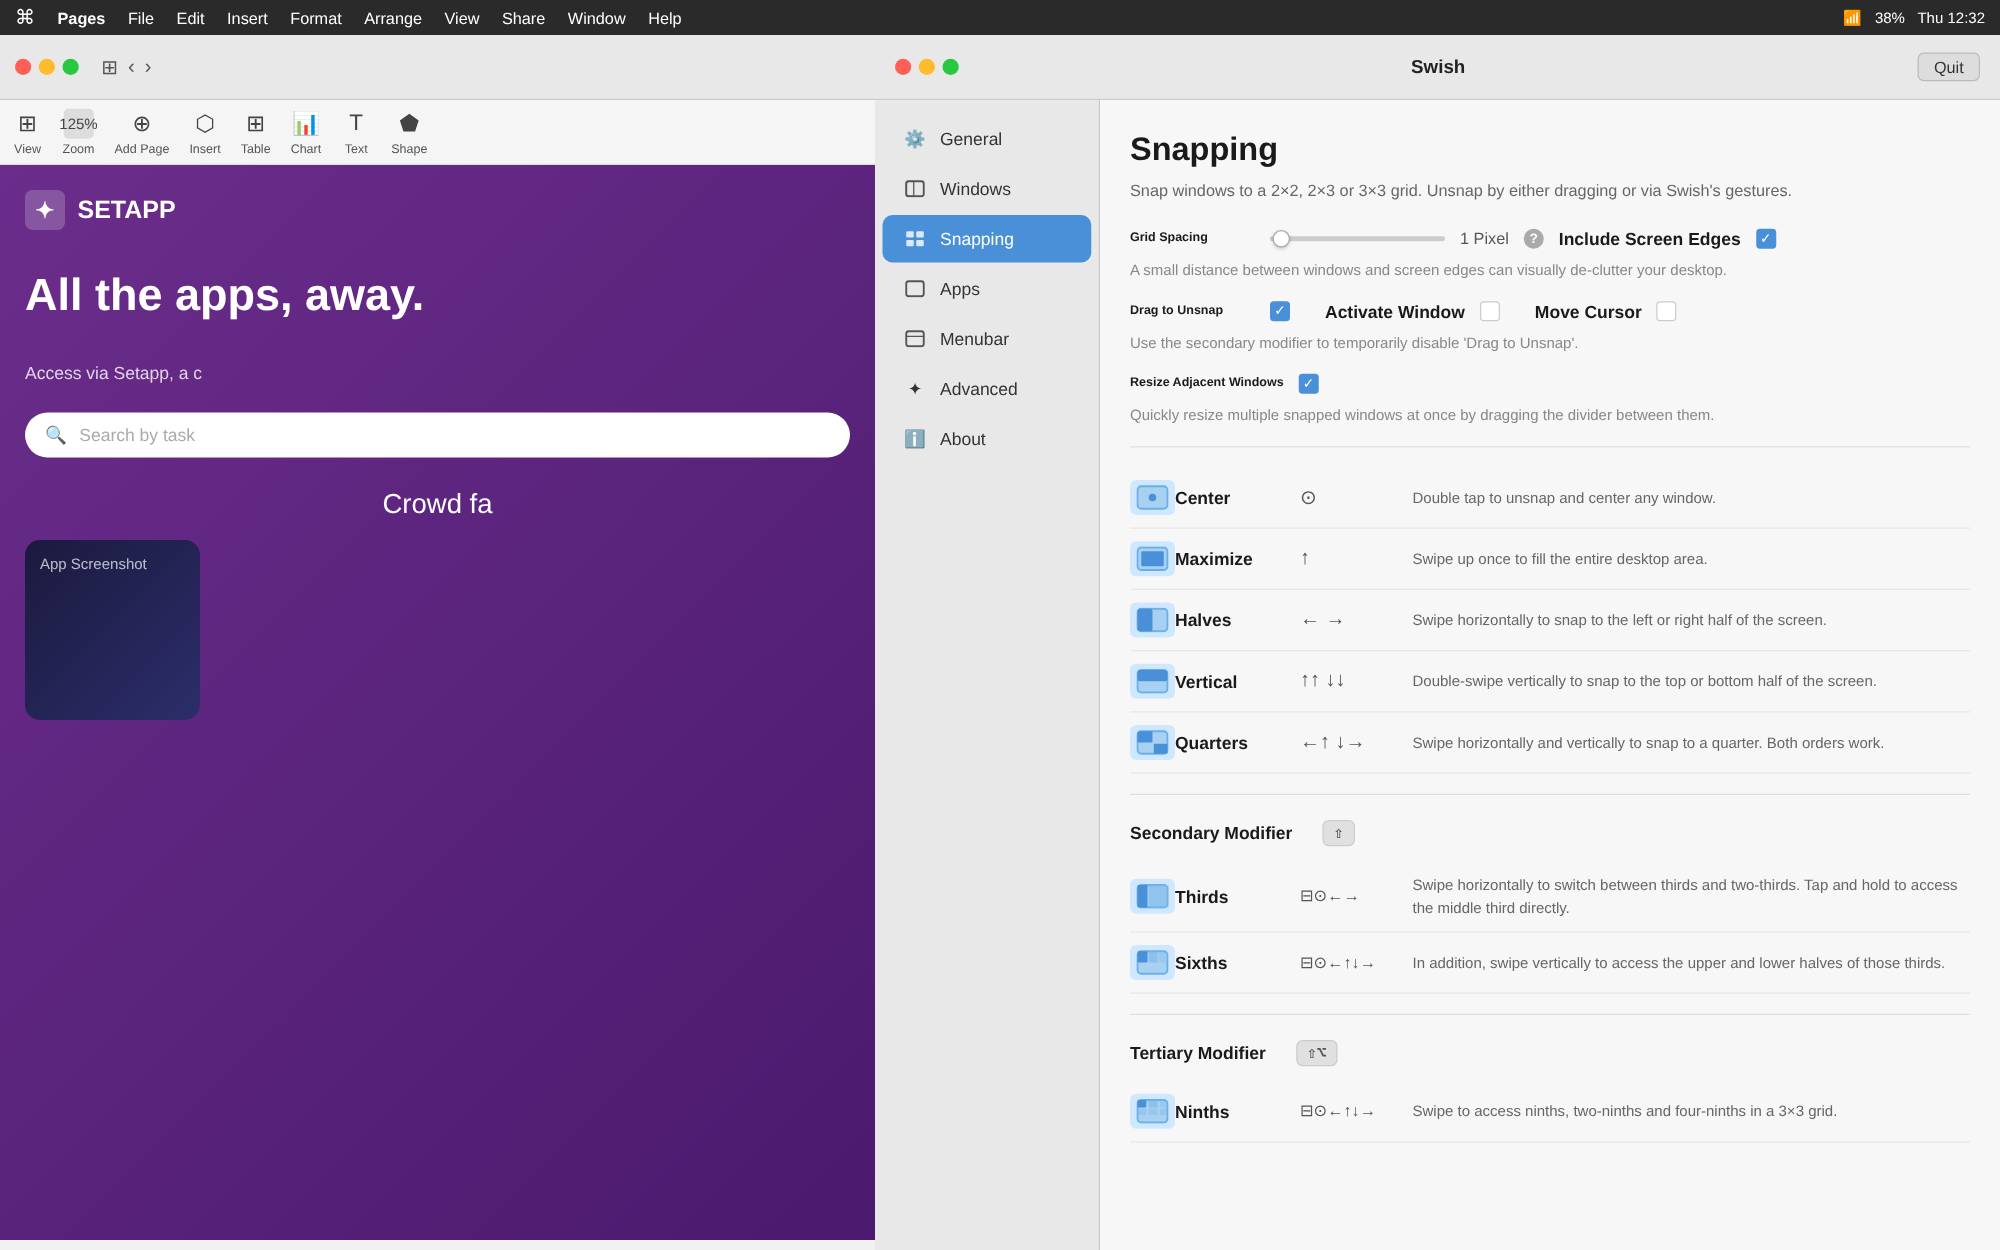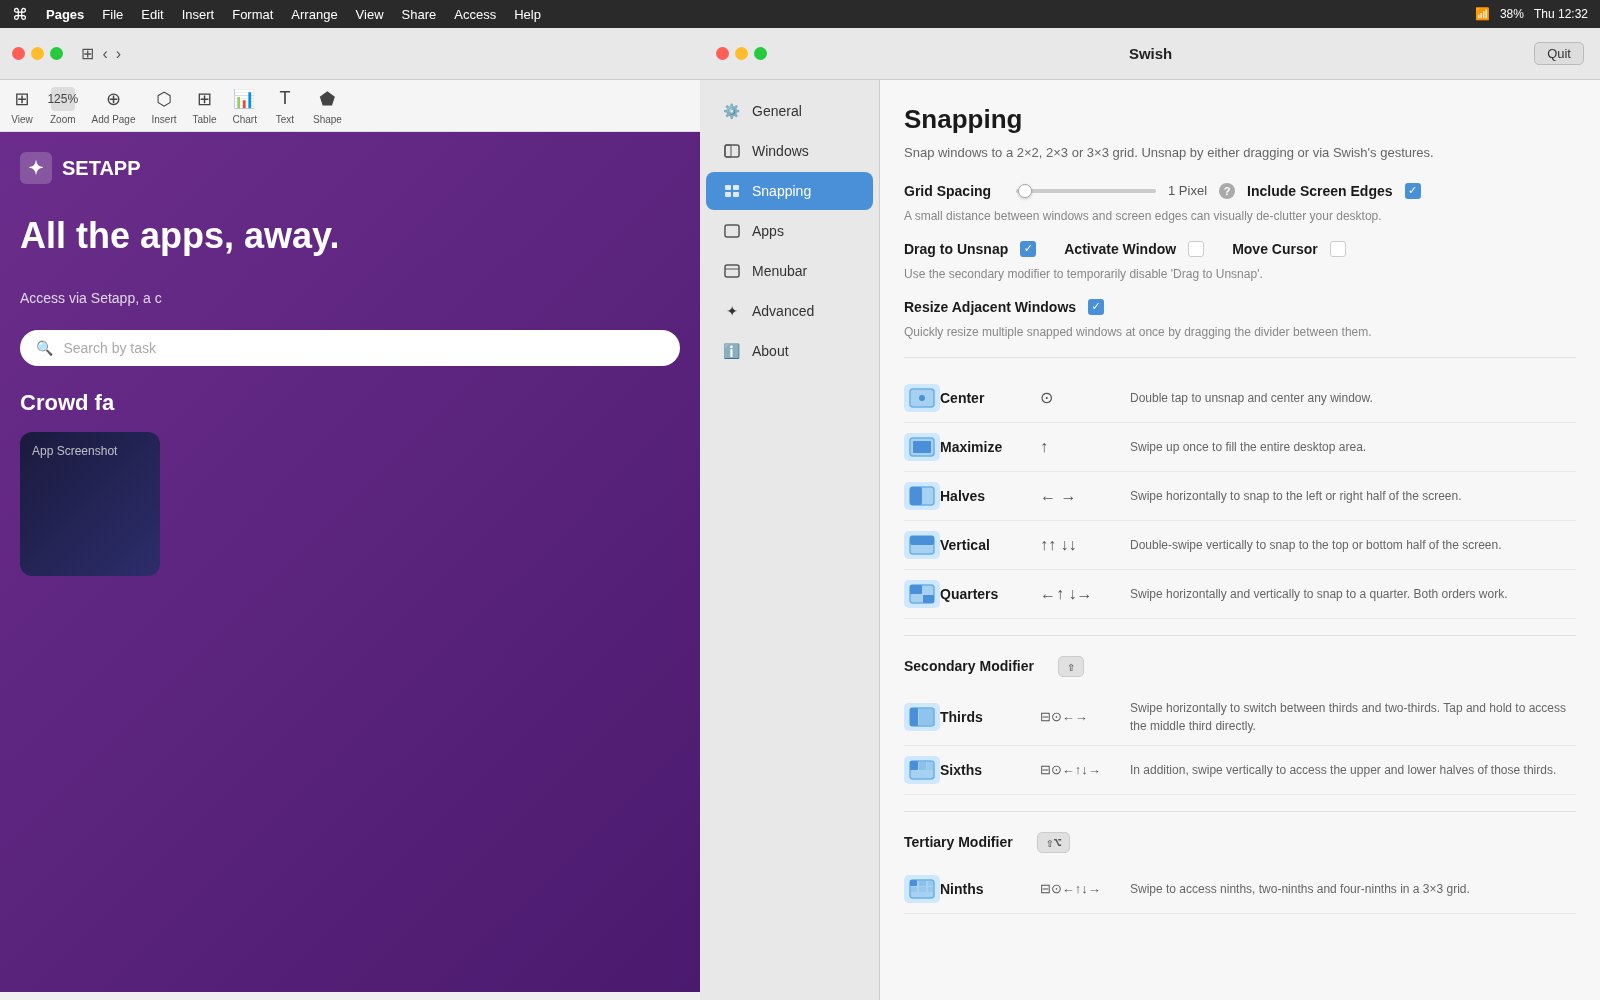--- a/index.html
+++ b/index.html
@@ -125,22 +125,23 @@
       padding: 10px 16px;
       display: flex;
       align-items: center;
       gap: 10px;
       color: #999;
       font-size: 14px;
       margin-bottom: 24px;
     }
     .setapp-section-title {
       font-size: 22px;
-      font-weight: 700;
+      font-weight: 400;
       margin-bottom: 16px;
+      text-align: center;
     }
     .app-thumbnail {
       width: 140px;
       height: 144px;
       background: linear-gradient(135deg, #1a1a3e, #2d2d6b);
       border-radius: 12px;
       overflow: hidden;
       position: relative;
     }
 
@@ -245,21 +246,21 @@
     }
 
     .settings-row {
       display: flex;
       align-items: center;
       gap: 12px;
       margin-bottom: 8px;
       flex-wrap: wrap;
     }
     .settings-label {
-      font-size: 14px;
+      font-size: 10px;
       font-weight: 600;
       color: #1a1a1a;
       min-width: 100px;
     }
     .slider-track {
       width: 140px;
       height: 4px;
       background: #ccc;
       border-radius: 2px;
       position: relative;
@@ -396,21 +397,21 @@
 <div class="menubar">
   <span class="menubar-apple">⌘</span>
   <span class="menubar-item" style="font-weight:600;">Pages</span>
   <span class="menubar-item">File</span>
   <span class="menubar-item">Edit</span>
   <span class="menubar-item">Insert</span>
   <span class="menubar-item">Format</span>
   <span class="menubar-item">Arrange</span>
   <span class="menubar-item">View</span>
   <span class="menubar-item">Share</span>
-  <span class="menubar-item">Access</span>
+  <span class="menubar-item">Window</span>
   <span class="menubar-item">Help</span>
   <div class="menubar-right">
     <span>📶</span>
     <span>38%</span>
     <span>Thu 12:32</span>
   </div>
 </div>
 
 <div class="pages-app">
   <div class="pages-titlebar">

